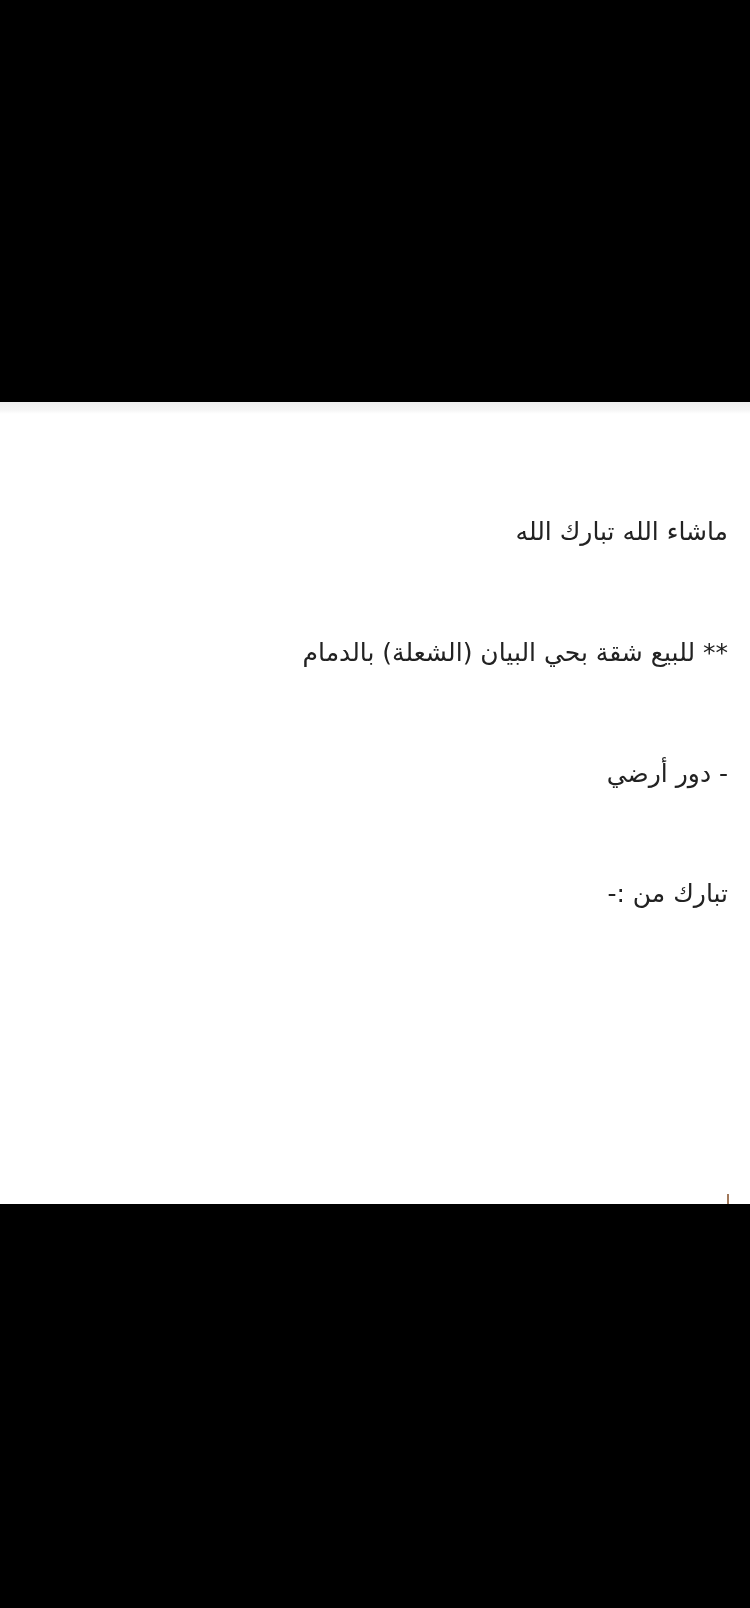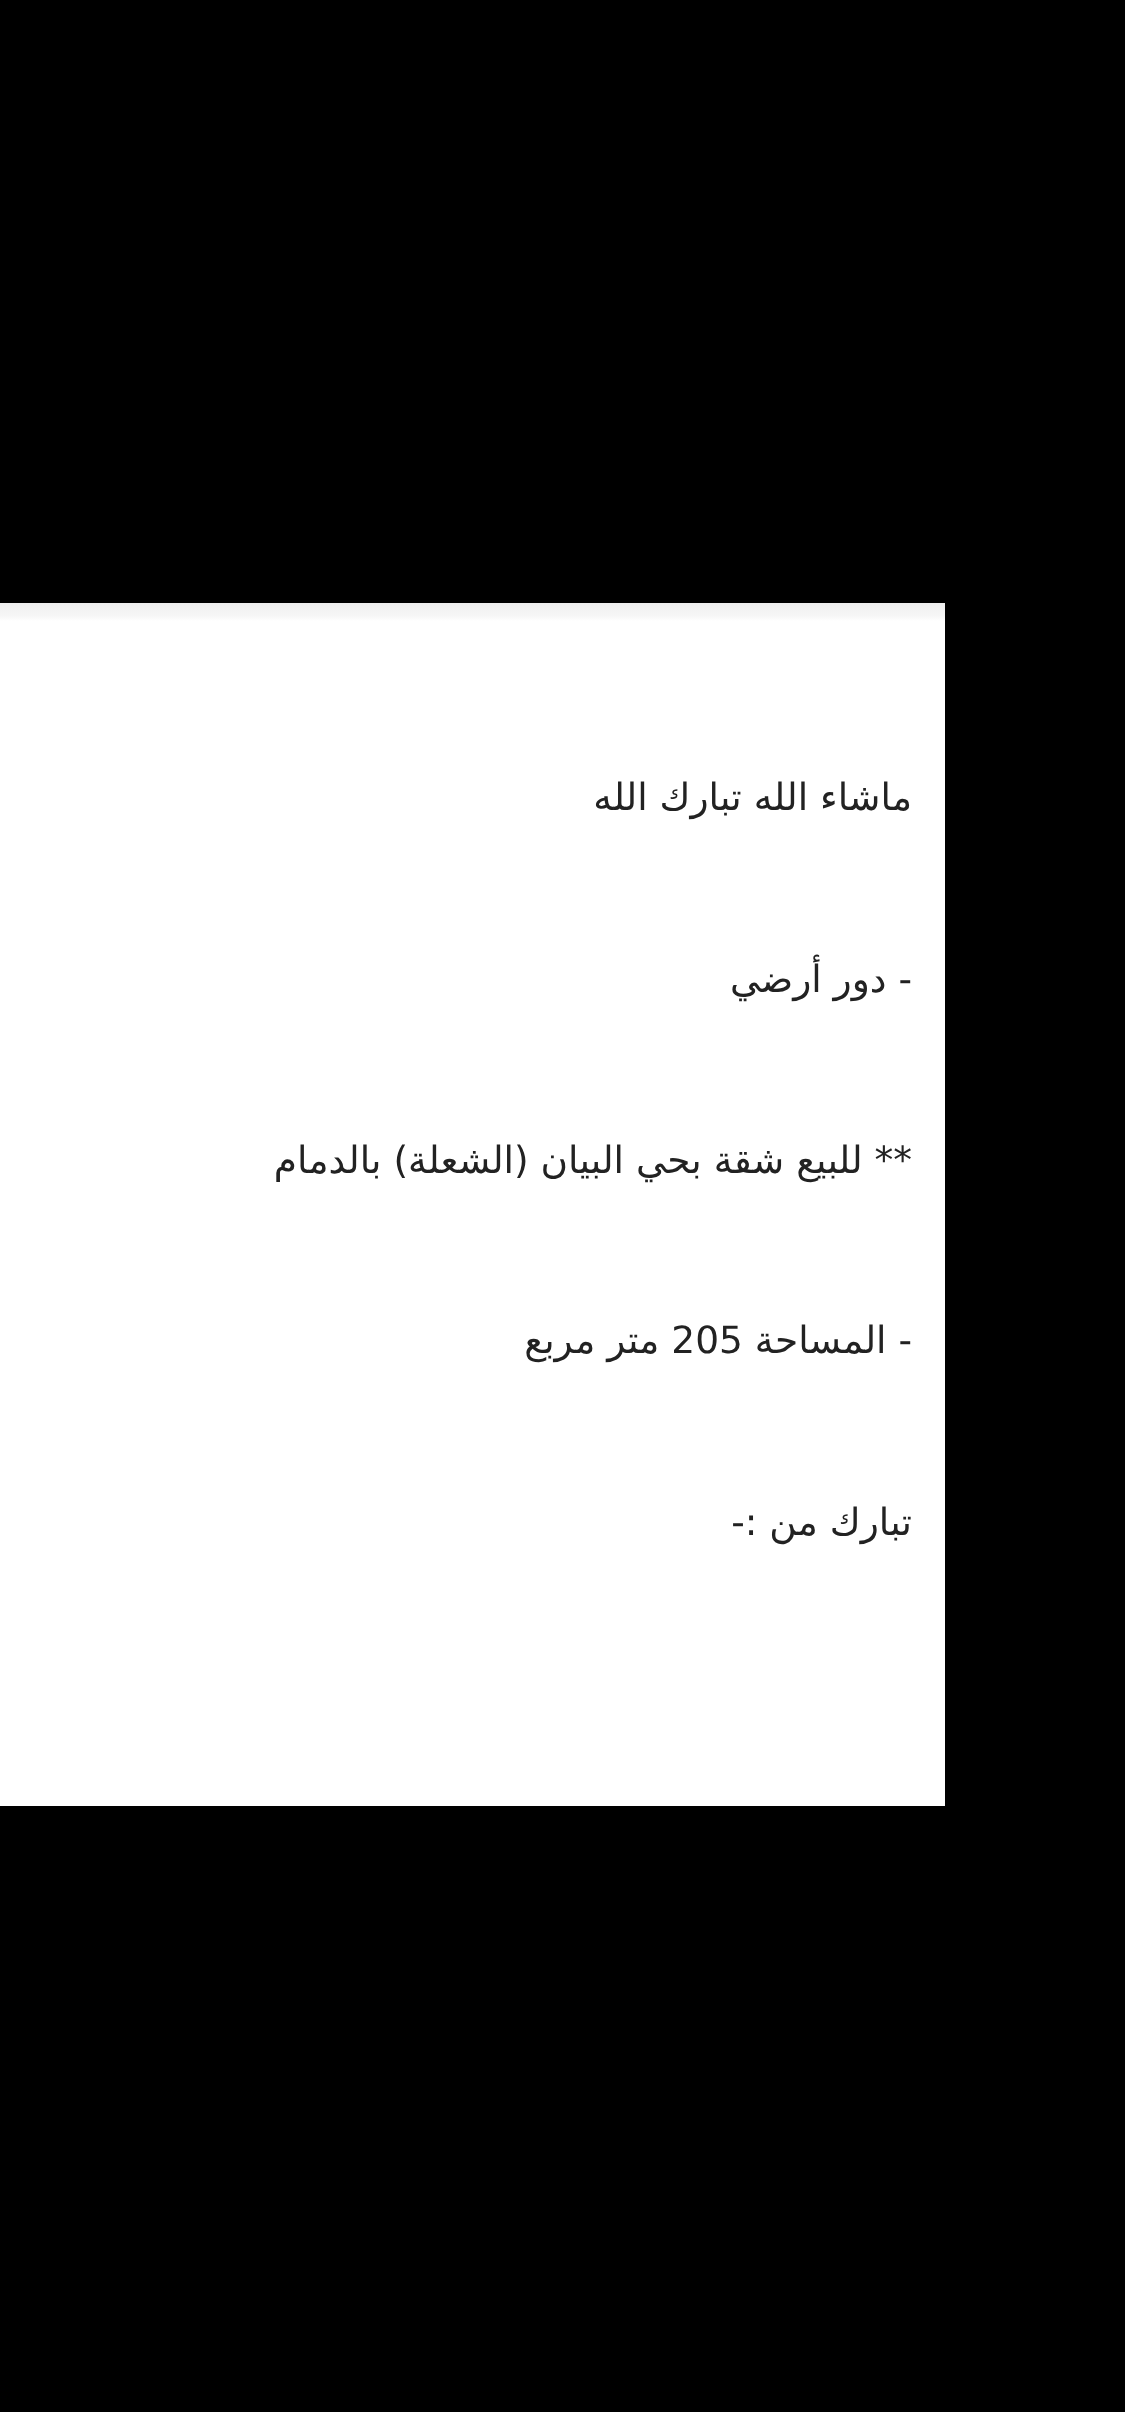--- a/index.html
+++ b/index.html
@@ -22,21 +22,21 @@
   }
   .bottom-bar {
     position: absolute;
     left: 0; top: 1204px;
     width: 750px; height: 404px;
     background: #000000;
   }
   .doc {
     position: absolute;
     left: 0; top: 402px;
-    width: 630px; height: 802px;
+    width: 750px; height: 802px;
     background: #ffffff;
     overflow: hidden;
   }
   .doc-topshade {
     position: absolute;
     left: 0; top: 0;
     width: 750px; height: 12px;
     background: linear-gradient(#efefef, #f6f6f6 70%, #ffffff);
   }
   .text-block {
@@ -67,23 +67,22 @@
 </style>
 </head>
 <body>
 
 <div class="top-bar"></div>
 
 <div class="doc">
   <div class="doc-topshade"></div>
   <div class="text-block">
     <span class="line">ماشاء الله تبارك الله</span>
+    <span class="line">** للبيع شقة بحي البيان (الشعلة) بالدمام</span>
     <span class="line">- دور أرضي</span>
-    <span class="line">** للبيع شقة بحي البيان (الشعلة) بالدمام</span>
-    <span class="line">- المساحة 205 متر مربع</span>
     <span class="line">تبارك من :-</span>
     
     
     
     
     
     
     
     
     

